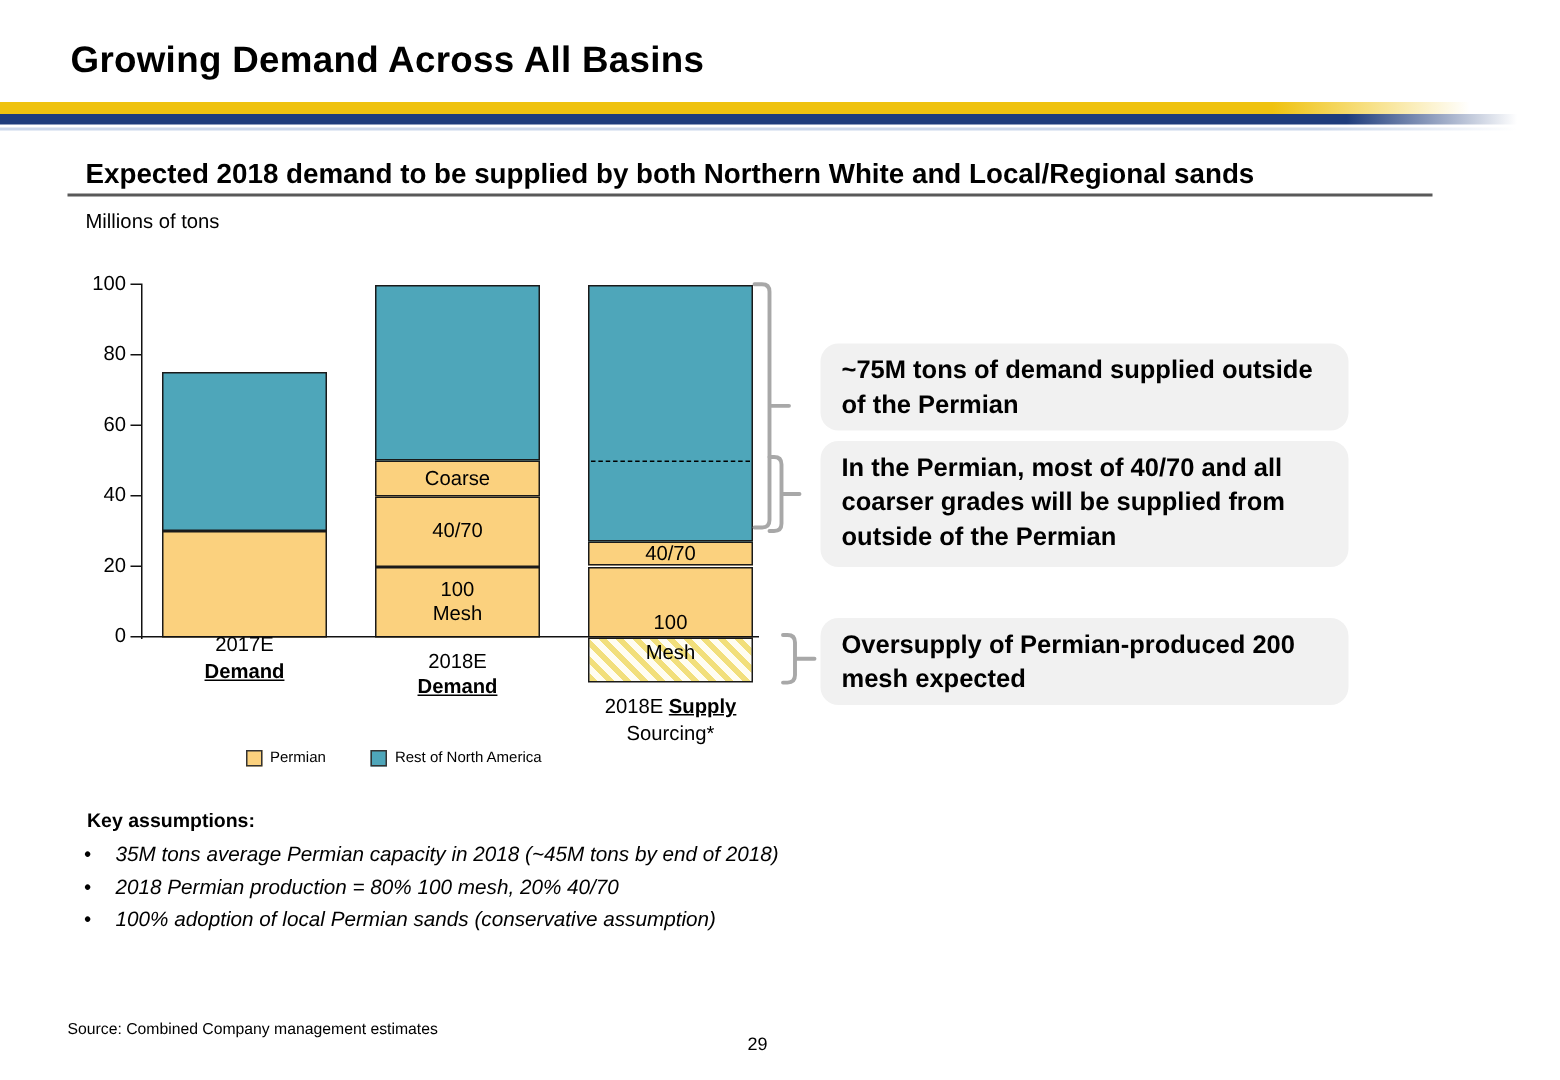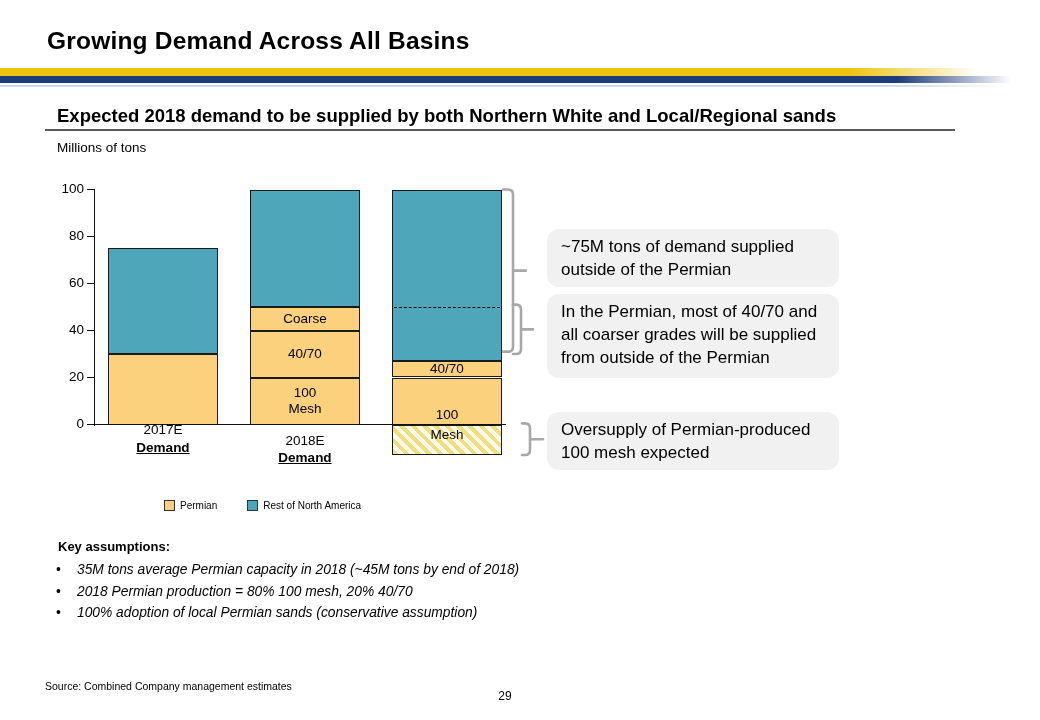--- a/index.html
+++ b/index.html
@@ -23,22 +23,22 @@
   .bar-seg{position:absolute;box-sizing:border-box;border:1.2px solid #1A1A1A;
            display:flex;align-items:center;justify-content:center;}
   .seg-label{font-size:13.5px;text-align:center;white-space:pre-line;line-height:16px;padding:1px 0;}
   .dash-line{position:absolute;border-top:1.6px dashed #000;}
   .xlabel{position:absolute;text-align:center;font-size:13.5px;line-height:17.5px;}
   .annotation{position:absolute;text-align:center;font-weight:bold;font-size:13.5px;
               line-height:16.5px;white-space:pre-line;}
   .legend{position:absolute;left:164px;top:500px;display:flex;gap:30px;font-size:10px;align-items:center;}
   .legend .item{display:flex;align-items:center;}
   .legend .sw{width:9px;height:9px;border:1.5px solid #333;margin-right:5px;display:inline-block;}
-  .callout{position:absolute;left:547px;width:292px;background:#F1F1F1;border-radius:12px;
-           padding:6px 14px;font-size:17px;line-height:23px;box-sizing:border-box;z-index:3;}
+  .callout{position:absolute;left:547px;width:352px;background:#F1F1F1;border-radius:12px;
+           padding:6px 14px;font-size:17px;line-height:23px;box-sizing:border-box;z-index:3;font-weight:bold;}
   .c1{top:229px;min-height:57px;}
   .c2{top:294px;min-height:84px;}
   .c3{top:412px;min-height:55px;}
   .ka{position:absolute;left:54px;top:535px;width:720px;}
   .ka h3{margin:4px;font-size:13px;font-weight:bold;}
   .ka ul{list-style:none;margin:5px 0 0 0;padding:0;font-style:italic;font-size:13.8px;}
   .ka li{position:relative;padding-left:23px;line-height:21.5px;}
   .ka li::before{content:"\2022";position:absolute;left:2px;font-style:normal;}
   .fn1{position:absolute;left:45px;top:666px;font-size:10px;font-style:italic;}
   .fn2{position:absolute;left:45px;top:680px;font-size:10.5px;}
@@ -94,20 +94,24 @@
         <div class="seg-label">Mesh</div>
       </div>
       <div class="bar-seg" style="left: 392px; top: 377.5px; width: 110px; height: 47px; background: rgb(251, 209, 126); align-items: flex-end;">
         <div class="seg-label">100</div>
       </div>
       <div class="bar-seg" style="left: 392px; top: 361.05px; width: 110px; height: 16.45px; background: rgb(251, 209, 126);">
         <div class="seg-label">40/70</div>
       </div>
       <div class="bar-seg" style="left: 392px; top: 189.5px; width: 110px; height: 171.55px; background: rgb(78, 166, 186);"></div>
       <div class="dash-line" style="left: 394px; top: 307px; width: 106px; height: 0px;"></div>
+      <div class="xlabel" style="left: 367px; top: 462.05px; width: 160px;">
+        <div><span>2018E </span><span style="font-weight: bold; text-decoration: underline;">Supply</span></div>
+        <div><span>Sourcing*</span></div>
+      </div>
       <div class="axis" style="left: 93.5px; top: 189px; width: 1.7px; height: 237px;"></div>
       <div class="axis" style="left: 93.5px; top: 423.5px; width: 412px; height: 1.7px;"></div>
       <div class="legend">
         <span class="item">
           <span class="sw" style="background: rgb(251, 209, 126);"></span>
           <span>Permian</span>
         </span>
         <span class="item">
           <span class="sw" style="background: rgb(78, 166, 186);"></span>
           <span>Rest of North America</span>
@@ -115,21 +119,21 @@
       </div>
     </div>
   <svg id="bracket-svg" width="1040" height="720">
       <path d="M 503 189.5 H 508 Q 513 189.5 513 194.5 V 346.65 Q 513 351.65 508 351.65 H 503 M 513 270.575 H 526" fill="none" stroke="#A8A8A8" stroke-width="2.6" stroke-linecap="round" stroke-linejoin="round"></path>
       <path d="M 513 304.65 H 516 Q 521 304.65 521 309.65 V 349 Q 521 354 516 354 H 513 M 521 329.325 H 533" fill="none" stroke="#A8A8A8" stroke-width="2.6" stroke-linecap="round" stroke-linejoin="round"></path>
       <path d="M 522 423.325 H 525 Q 530 423.325 530 428.325 V 450.05 Q 530 455.05 525 455.05 H 522 M 530 439.1875 H 543" fill="none" stroke="#A8A8A8" stroke-width="2.6" stroke-linecap="round" stroke-linejoin="round"></path>
     </svg>
 
   <div class="callout c1">~75M tons of demand supplied outside of the Permian</div>
   <div class="callout c2">In the Permian, most of 40/70 and all coarser grades will be supplied from outside of the Permian</div>
-  <div class="callout c3">Oversupply of Permian-produced 100 mesh expected</div>
+  <div class="callout c3">Oversupply of Permian-produced 200 mesh expected</div>
 
   <div class="ka">
     <h3>Key assumptions:</h3>
     <ul>
       <li>35M tons average Permian capacity in 2018 (~45M tons by end of 2018)</li>
       <li>2018 Permian production = 80% 100 mesh, 20% 40/70</li>
       <li>100% adoption of local Permian sands (conservative assumption)</li>
     </ul>
   </div>
 

